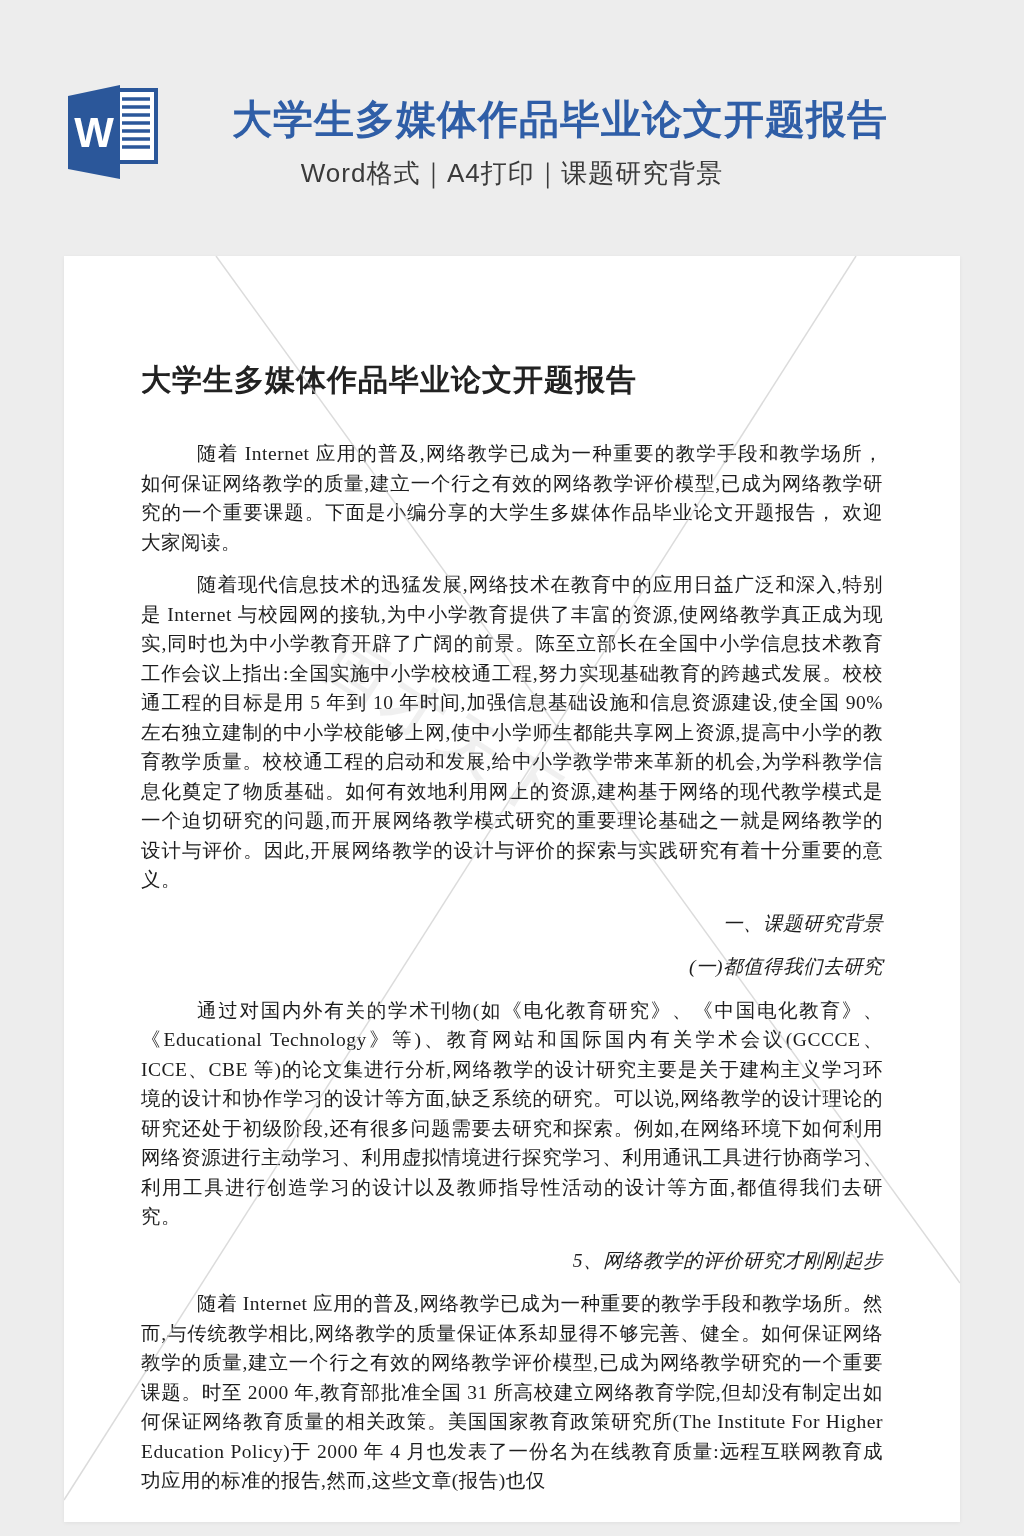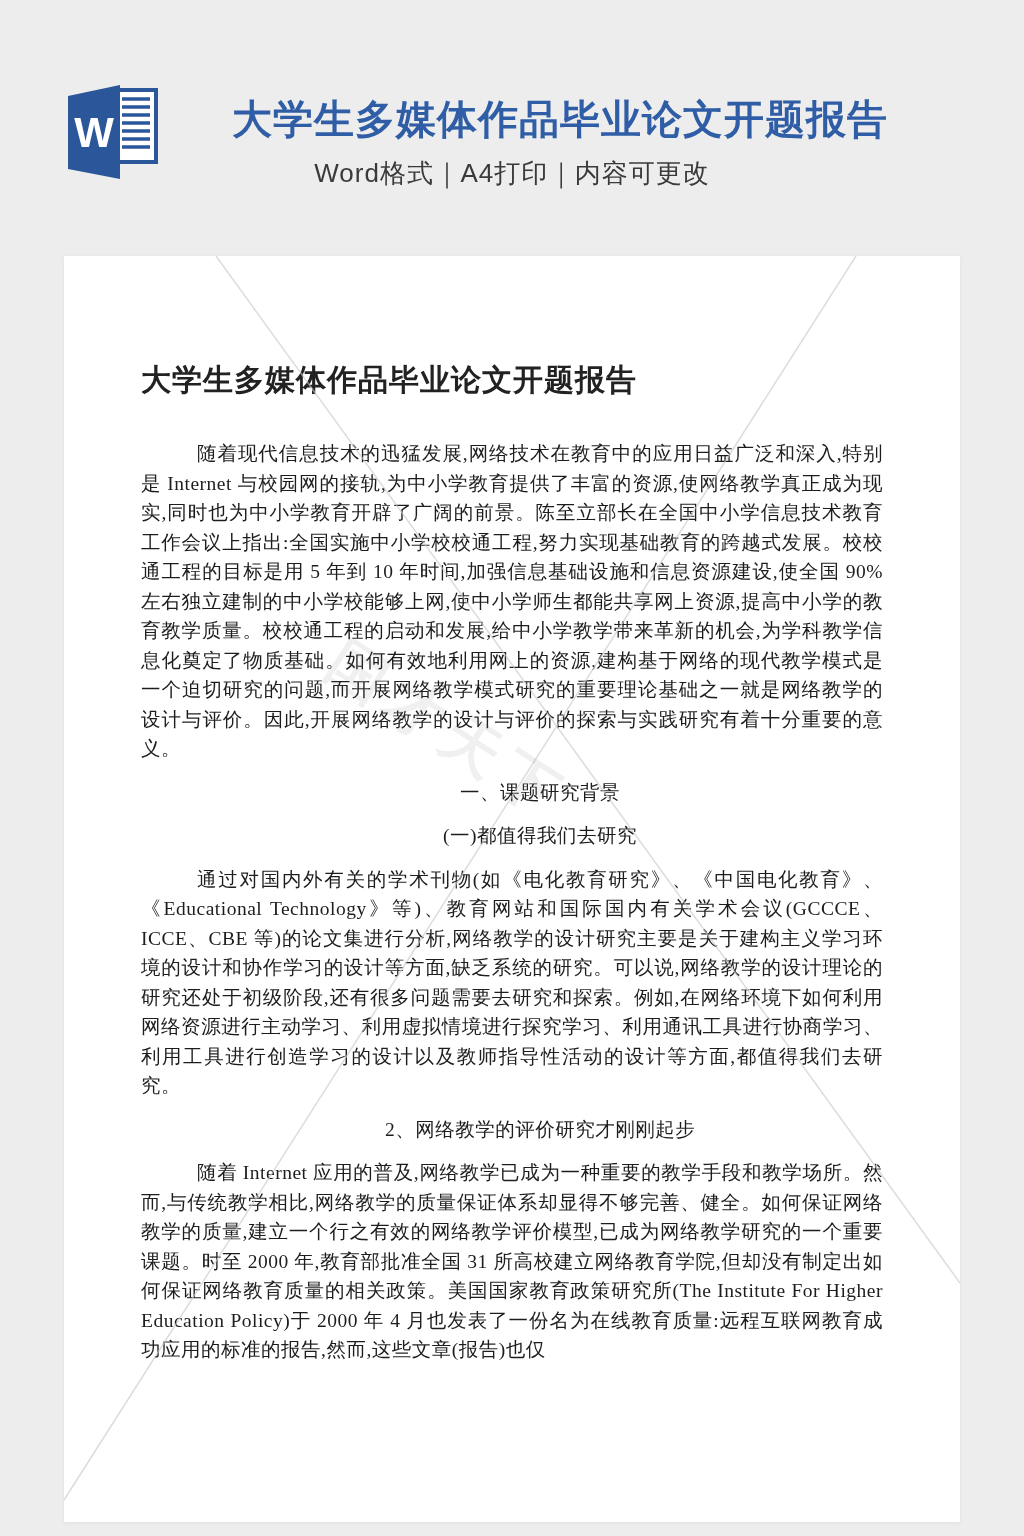--- a/index.html
+++ b/index.html
@@ -50,21 +50,22 @@
   .para{
     margin:0 0 13px 0;
     font-size:19.5px;
     line-height:29.5px;
     letter-spacing:0.5px;
     text-align:justify;
     text-indent:56px;
   }
   .para.sub{
     margin:14px 0 14px 0;
-    text-align:center;
+    text-align:right;
+    font-style:italic;
   }
   
   .wm-lines{position:absolute;left:0;top:0;width:896px;height:1266px;pointer-events:none;}
   .wm-stamp{
     position:absolute;left:290px;top:368px;
     font-size:58px;font-weight:bold;
     letter-spacing:10px;
     color:rgba(110,110,110,0.10);
     transform:rotate(33deg);
     transform-origin:left top;
@@ -89,32 +90,33 @@
         <line x1="58" y1="51" x2="86" y2="51"></line>
         <line x1="58" y1="59" x2="86" y2="59"></line>
         <line x1="58" y1="67" x2="86" y2="67"></line>
       </g>
 
       <polygon points="4,16 56,5 56,99 4,89" fill="#2b579a"></polygon>
       <text x="30" y="67" text-anchor="middle" font-family="Liberation Sans, DejaVu Sans, sans-serif" font-size="42" font-weight="bold" fill="#ffffff">W</text>
     </svg>
   </div>
   <div class="hdr-title">大学生多媒体作品毕业论文开题报告</div>
-  <div class="hdr-sub">Word格式｜A4打印｜内容可更改</div>
+  <div class="hdr-sub">Word格式｜A4打印｜课题研究背景</div>
 </div>
 
 <div class="doc-page">
   <svg class="wm-lines" viewBox="0 0 896 1266">
     <line x1="152" y1="0" x2="896" y2="1027" stroke="#c9c9c9" stroke-width="1.5" opacity="0.65"></line>
     <line x1="792" y1="0" x2="0" y2="1244" stroke="#c9c9c9" stroke-width="1.5" opacity="0.65"></line>
   </svg>
   <div class="wm-stamp">国才天下</div>
 
   <h1 class="doc-heading">大学生多媒体作品毕业论文开题报告</h1>
   <div>
+      <p class="para">随着 Internet 应用的普及,网络教学已成为一种重要的教学手段和教学场所， 如何保证网络教学的质量,建立一个行之有效的网络教学评价模型,已成为网络教学研究的一个重要课题。下面是小编分享的大学生多媒体作品毕业论文开题报告， 欢迎大家阅读。</p>
       <p class="para">随着现代信息技术的迅猛发展,网络技术在教育中的应用日益广泛和深入,特别是 Internet 与校园网的接轨,为中小学教育提供了丰富的资源,使网络教学真正成为现实,同时也为中小学教育开辟了广阔的前景。陈至立部长在全国中小学信息技术教育工作会议上指出:全国实施中小学校校通工程,努力实现基础教育的跨越式发展。校校通工程的目标是用 5 年到 10 年时间,加强信息基础设施和信息资源建设,使全国 90%左右独立建制的中小学校能够上网,使中小学师生都能共享网上资源,提高中小学的教育教学质量。校校通工程的启动和发展,给中小学教学带来革新的机会,为学科教学信息化奠定了物质基础。如何有效地利用网上的资源,建构基于网络的现代教学模式是一个迫切研究的问题,而开展网络教学模式研究的重要理论基础之一就是网络教学的设计与评价。因此,开展网络教学的设计与评价的探索与实践研究有着十分重要的意义。</p>
       <p class="para sub">一、课题研究背景</p>
       <p class="para sub">(一)都值得我们去研究</p>
       <p class="para">通过对国内外有关的学术刊物(如《电化教育研究》、《中国电化教育》、《Educational Technology》等)、教育网站和国际国内有关学术会议(GCCCE、ICCE、CBE 等)的论文集进行分析,网络教学的设计研究主要是关于建构主义学习环境的设计和协作学习的设计等方面,缺乏系统的研究。可以说,网络教学的设计理论的研究还处于初级阶段,还有很多问题需要去研究和探索。例如,在网络环境下如何利用网络资源进行主动学习、利用虚拟情境进行探究学习、利用通讯工具进行协商学习、利用工具进行创造学习的设计以及教师指导性活动的设计等方面,都值得我们去研究。</p>
-      <p class="para sub">2、网络教学的评价研究才刚刚起步</p>
+      <p class="para sub">5、网络教学的评价研究才刚刚起步</p>
       <p class="para">随着 Internet 应用的普及,网络教学已成为一种重要的教学手段和教学场所。然而,与传统教学相比,网络教学的质量保证体系却显得不够完善、健全。如何保证网络教学的质量,建立一个行之有效的网络教学评价模型,已成为网络教学研究的一个重要课题。时至 2000 年,教育部批准全国 31 所高校建立网络教育学院,但却没有制定出如何保证网络教育质量的相关政策。美国国家教育政策研究所(The Institute For Higher Education Policy)于 2000 年 4 月也发表了一份名为在线教育质量:远程互联网教育成功应用的标准的报告,然而,这些文章(报告)也仅</p>
     </div>
 </div>
 
 </body></html>

